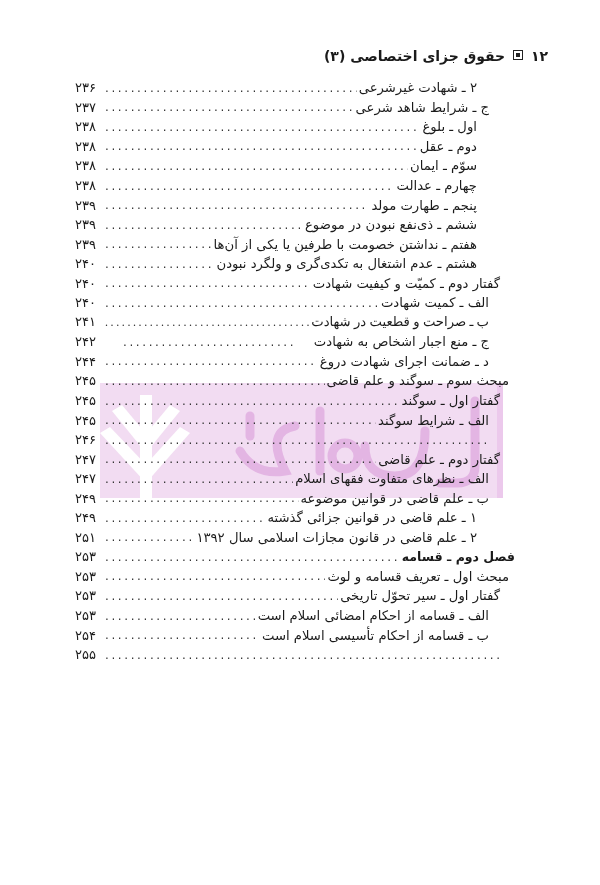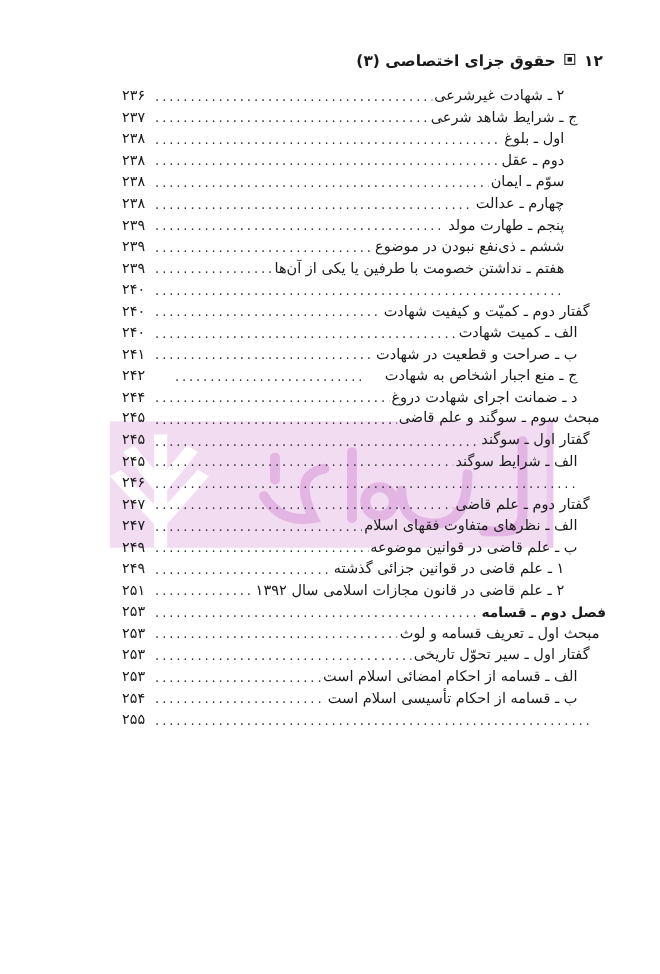--- a/index.html
+++ b/index.html
@@ -9,21 +9,21 @@
             font-size:14px; font-weight:bold; white-space:nowrap;margin-left:40px; }
   .header .sq { display:inline-block; width:8px; height:8px; border:1px solid #222;
                 position:relative; margin:0 3px; vertical-align:1px; }
   .header .sq::after { content:""; position:absolute; left:2px; top:2px; width:4px; height:4px; background:#222; }
   .watermark { position:absolute; left:100px; top:383px; width:403px; height:115px;
                background:#f2dcf2; }
   .wm-frame { position:absolute; left:305px; top:0; width:98px; height:115px;
               border-right:6px solid #ecc9ec; box-sizing:border-box; }
   .wm-tree { position:absolute; left:0; top:0; width:90px; height:115px; }
   .wm-text { position:absolute; left:125px; top:8px; width:270px; height:100px; }
-  .toc { position:absolute; left:75px; top:78px; width:440px;margin-left:36px; }
+  .toc { position:absolute; left:75px; top:78px; width:440px; }
   .row { position:relative; height:19.55px; display:flex; align-items:center; direction:ltr; }
   .pnum { width:28px; flex:0 0 28px; font-size:13px; text-align:left; direction:rtl; unicode-bidi:plaintext; }
   .dots { flex:1 1 auto; overflow:hidden; white-space:nowrap; font-size:12px; letter-spacing:2.6px;
           color:#333; padding-left:2px; }
   .title { flex:0 0 auto; direction:rtl; font-size:13.2px; white-space:nowrap; padding-left:2px; }
   .title.bold { font-weight:bold; font-size:12.5px; }
 </style>
 </head>
 <body>
 
@@ -98,32 +98,33 @@
       <span class="title">ششم ـ ذی‌نفع نبودن در موضوع</span>
     </div>
     <div class="row" style="padding-right: 38px;">
       <span class="pnum">۲۳۹</span>
       <span class="dots">........................................................................................................................</span>
       <span class="title">هفتم ـ نداشتن خصومت با طرفین یا یکی از آن‌ها</span>
     </div>
     <div class="row" style="padding-right: 38px;">
       <span class="pnum">۲۴۰</span>
       <span class="dots">........................................................................................................................</span>
+      <span class="title">هشتم ـ عدم اشتغال به تکدی‌گری و ولگرد نبودن</span>
     </div>
     <div class="row" style="padding-right: 15px;">
       <span class="pnum">۲۴۰</span>
       <span class="dots">........................................................................................................................</span>
       <span class="title">گفتار دوم ـ کمیّت و کیفیت شهادت</span>
     </div>
     <div class="row" style="padding-right: 26px;">
       <span class="pnum">۲۴۰</span>
       <span class="dots">........................................................................................................................</span>
       <span class="title">الف ـ کمیت شهادت</span>
     </div>
-    <div class="row" style="padding-right: 26px;">
+    <div class="row" style="padding-right: 26px; font-family: Liberation Serif, serif;">
       <span class="pnum">۲۴۱</span>
       <span class="dots">........................................................................................................................</span>
       <span class="title">ب ـ صراحت و قطعیت در شهادت</span>
     </div>
     <div class="row" style="padding-right: 26px; gap: 18px;">
       <span class="pnum">۲۴۲</span>
       <span class="dots">........................................................................................................................</span>
       <span class="title">ج ـ منع اجبار اشخاص به شهادت</span>
     </div>
     <div class="row" style="padding-right: 26px;">

